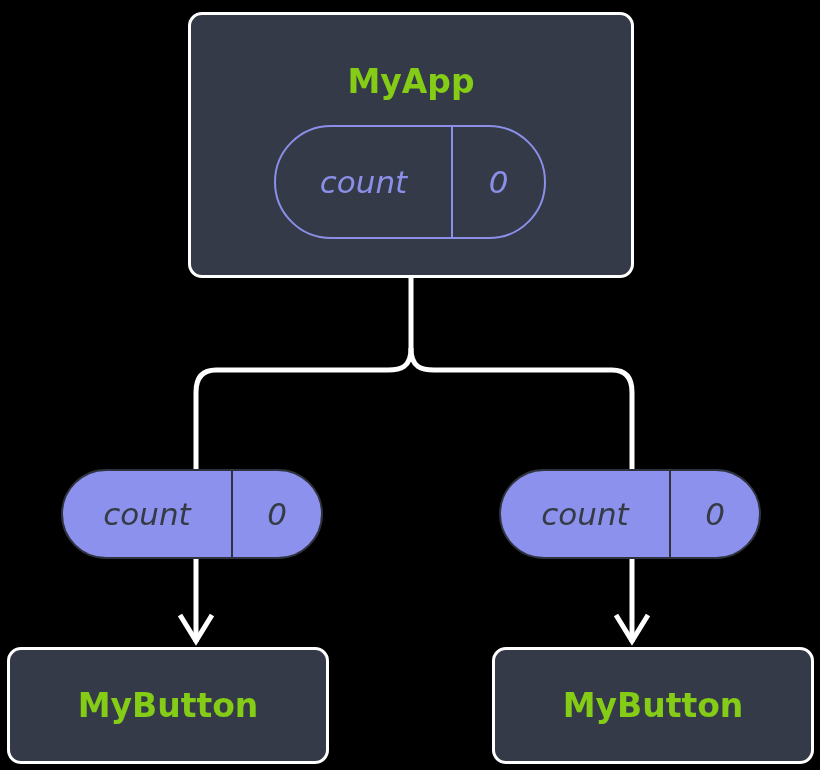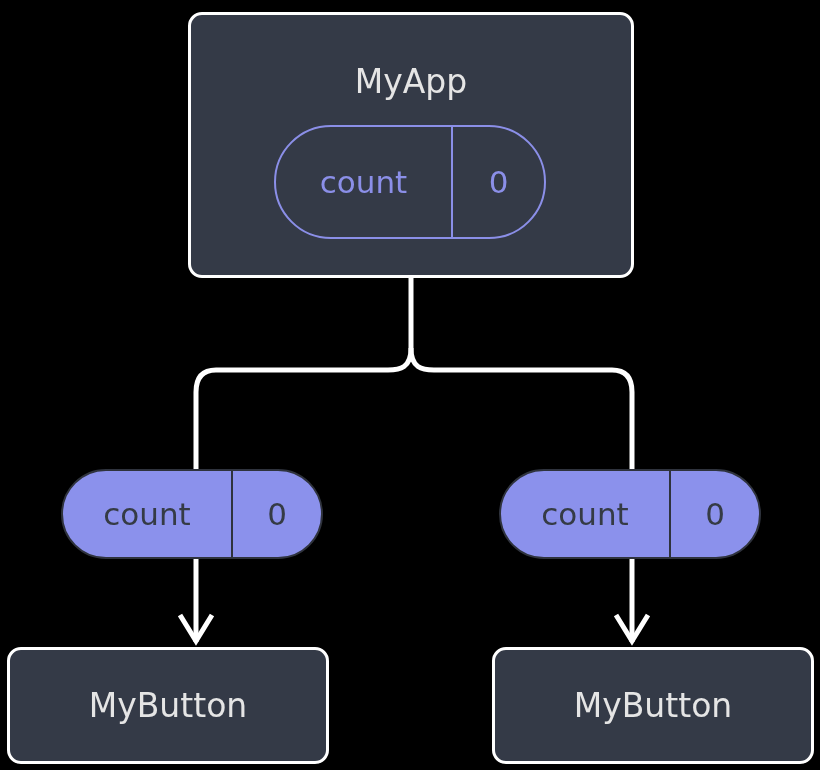--- a/index.html
+++ b/index.html
@@ -37,24 +37,24 @@
     position: absolute;
     box-sizing: border-box;
     background: #343a47;
     border: 3px solid #ffffff;
     border-radius: 14px;
     display: flex;
     flex-direction: column;
     align-items: center;
   }
   .component-title {
-    color: #e5e5e5;
+    color: #84cc16;
     font-size: 33px;
     line-height: 1;
-    font-weight: 400;
+    font-weight: 700;
     white-space: nowrap;
   }
 
   #node-myapp {
     left: 188px;
     top: 12px;
     width: 446px;
     height: 266px;
   }
   #node-myapp .component-title {
@@ -85,20 +85,21 @@
     border-radius: 999px;
     overflow: hidden;
   }
   .pill-key, .pill-val {
     display: flex;
     align-items: center;
     justify-content: center;
     font-size: 31px;
     line-height: 1;
     white-space: nowrap;
+    font-style: italic;
   }
 
   
   .state-pill.outlined {
     border: 2px solid #8b8fe8;
     background: transparent;
   }
   .state-pill.outlined .pill-key,
   .state-pill.outlined .pill-val {
     color: #8b8fe8;

